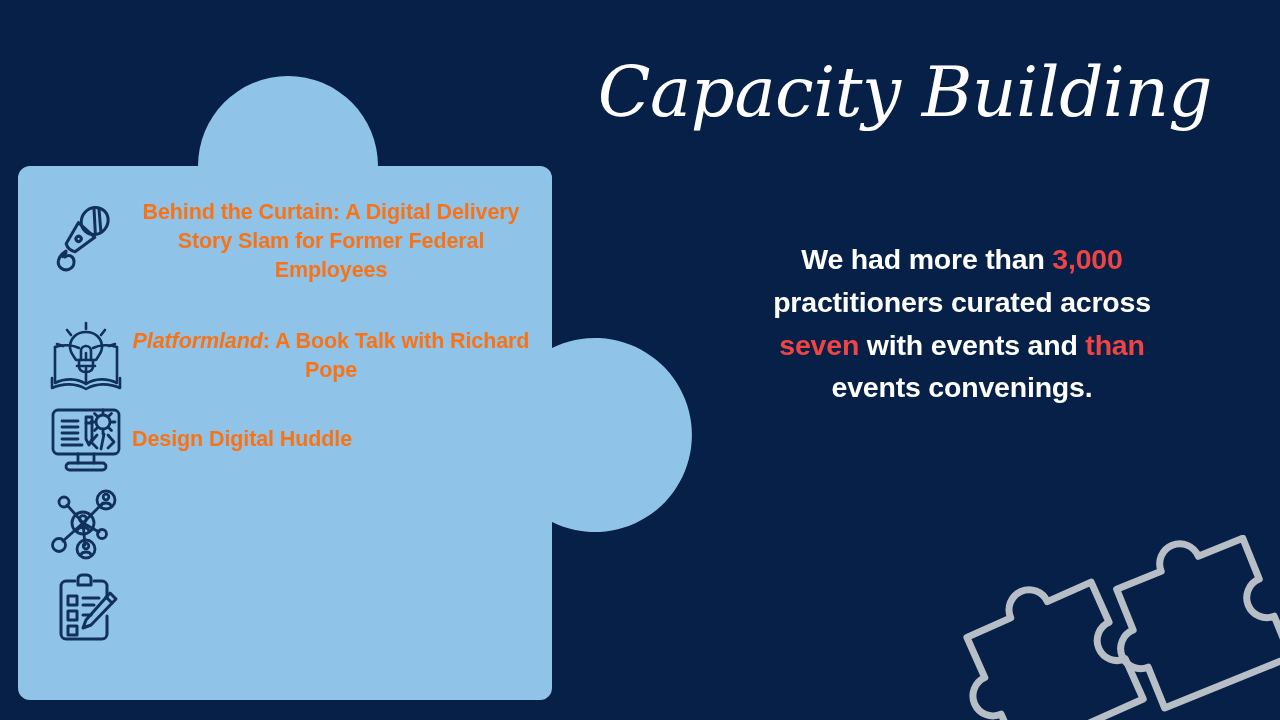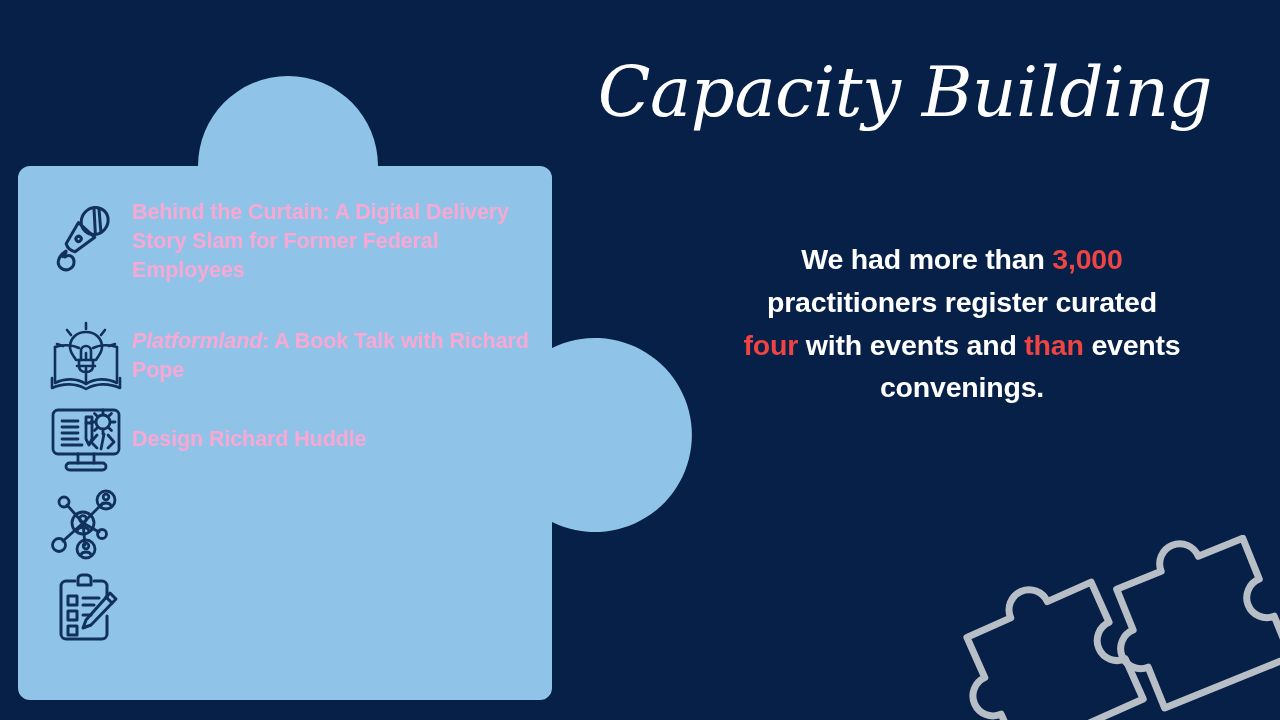--- a/index.html
+++ b/index.html
@@ -53,22 +53,23 @@
     height: 82px;
     display: flex;
     align-items: center;
     justify-content: center;
   }
   .event-icon svg { display: block; }
   .event-label {
     font-size: 21.5px;
     font-weight: bold;
     line-height: 1.36;
-    color: #f9a8d4;
+    color: #f97316;
     letter-spacing: -0.1px;
+    text-align: center;
   }
   .event-label em { font-style: italic; margin-top: 48px; }
 
   
   .slide-title {
     position: absolute;
     right: 68px;
     top: 56px;
     font-family: "DejaVu Serif", "Liberation Serif", serif;
     font-style: italic;
@@ -194,21 +195,21 @@
           <path d="M38,18 L44,18"></path>
 
           <circle cx="55" cy="17" r="7"></circle>
           <path d="M55,5 L55,9 M55,25 L55,29 M43,17 L47,17 M63,17 L67,17
                    M46.5,8.5 L49.3,11.3 M60.7,22.7 L63.5,25.5
                    M63.5,8.5 L60.7,11.3 M49.3,22.7 L46.5,25.5"></path>
 
           <path d="M49,30 L43,37 L49,43 M60,30 L66,37 L60,43 M56,29 L53,44"></path>
         </svg>
       </span>
-      <span class="event-label">Design Richard Huddle</span>
+      <span class="event-label">Design Digital Huddle</span>
     </div>
 
     <div class="event-row">
       <span class="event-icon">
         <svg width="72" height="72" viewBox="0 0 72 72" fill="none" stroke="#12305c" stroke-width="2.8" stroke-linecap="round" stroke-linejoin="round" xmlns="http://www.w3.org/2000/svg">
 
           <path d="M33,35 L17,17 M33,35 L53,15 M33,35 L13,53 M33,35 L49,44 M33,35 L35,57"></path>
 
           <circle cx="33" cy="35" r="11"></circle>
           <circle cx="33" cy="31" r="3.4"></circle>
@@ -243,15 +244,15 @@
           <path d="M57,21 L63,27 L38,53 L30,56 L33,48 Z"></path>
           <path d="M53,25 L59,31"></path>
         </svg>
       </span>
     </div>
 
   </div>
 
   <div class="slide-title">Capacity Building</div>
 
-  <div class="stat-block"><span>We had more than </span><span class="hl">3,000</span><span>  practitioners register curated </span><span class="hl">four</span><span> with events and </span><span class="hl">than</span><span> events convenings.</span></div>
+  <div class="stat-block"><span>We had more than </span><span class="hl">3,000</span><span>  practitioners curated across </span><span class="hl">seven</span><span> with events and </span><span class="hl">than</span><span> events convenings.</span></div>
 
 </div>
 
 </body></html>

